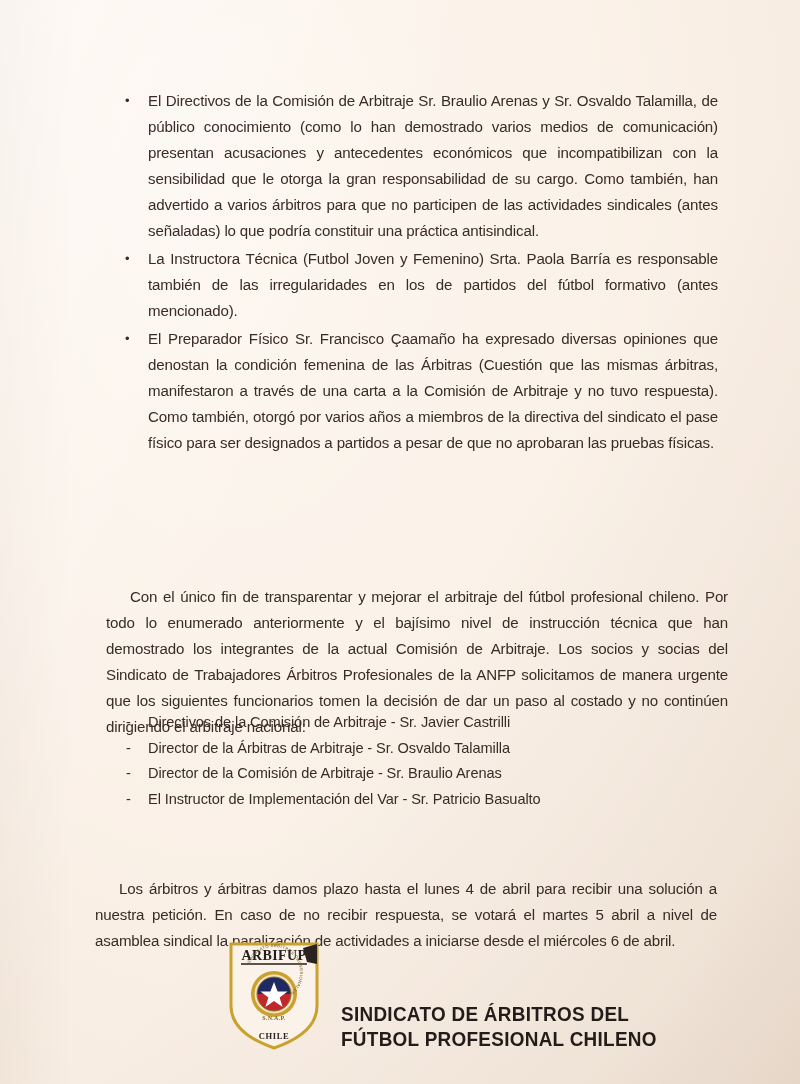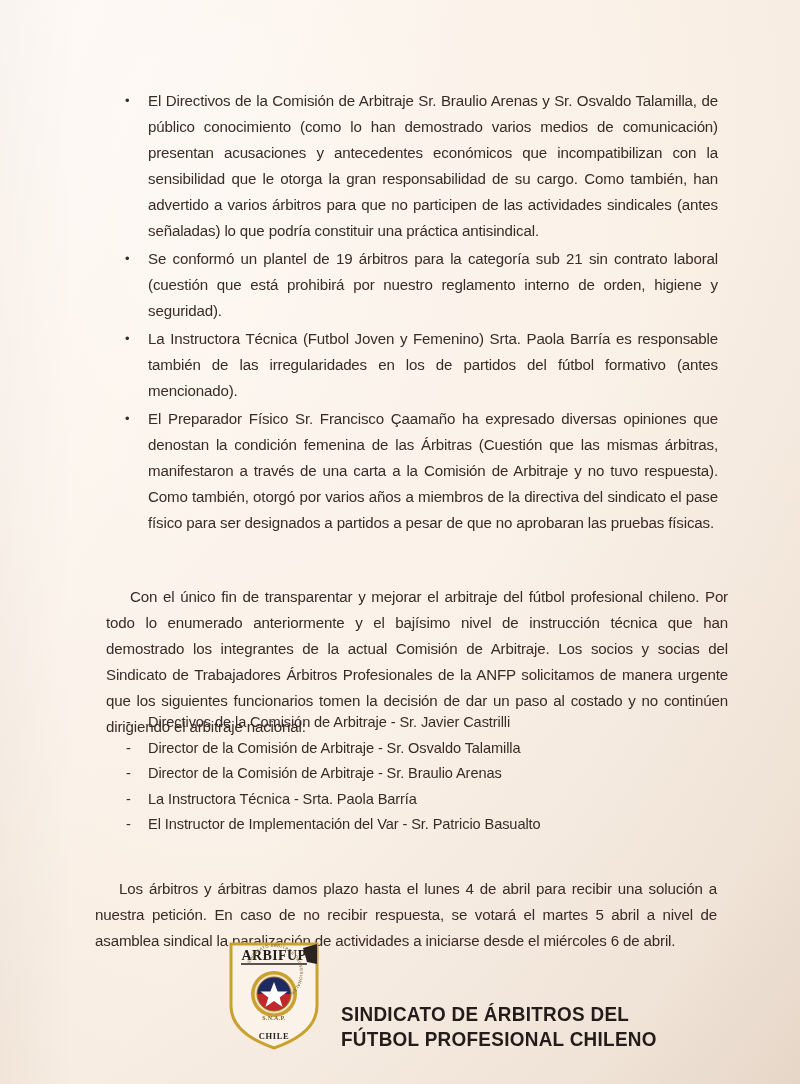--- a/index.html
+++ b/index.html
@@ -109,32 +109,30 @@
 </head>
 <body>
 
 <div class="paper-bg"></div>
 <div class="paper-shade"></div>
 
 <div class="sheet">
 
   <ul class="bullet-list">
     <li class="bullet-item">El Directivos de la Comisión de Arbitraje Sr. Braulio Arenas y Sr. Osvaldo Talamilla, de público conocimiento (como lo han demostrado varios medios de comunicación) presentan acusaciones y antecedentes económicos que incompatibilizan con la sensibilidad que le otorga la gran responsabilidad de su cargo. Como también, han advertido a varios árbitros para que no participen de las actividades sindicales (antes señaladas) lo que podría constituir una práctica antisindical.</li>
-    <li class="bullet-item">Se conformó un plantel de 19 árbitros para la categoría sub 21 sin contrato laboral (cuestión que está prohibirá por nuestro reglamento interno de orden, higiene y seguridad).</li>
     <li class="bullet-item">La Instructora Técnica (Futbol Joven y Femenino) Srta. Paola Barría es responsable también de las irregularidades en los de partidos del fútbol formativo (antes mencionado).</li>
     <li class="bullet-item">El Preparador Físico Sr. Francisco Çaamaño ha expresado diversas opiniones que denostan la condición femenina de las Árbitras (Cuestión que las mismas árbitras, manifestaron a través de una carta a la Comisión de Arbitraje y no tuvo respuesta). Como también, otorgó por varios años a miembros de la directiva del sindicato el pase físico para ser designados a partidos a pesar de que no aprobaran las pruebas físicas.</li>
   </ul>
 
   <p class="body-para" id="para-peticion">Con el único fin de transparentar y mejorar el arbitraje del fútbol profesional chileno. Por todo lo enumerado anteriormente y el bajísimo nivel de instrucción técnica que han demostrado los integrantes de la actual Comisión de Arbitraje. Los socios y socias del Sindicato de Trabajadores Árbitros Profesionales de la ANFP solicitamos de manera urgente que los siguientes funcionarios tomen la decisión de dar un paso al costado y no continúen dirigiendo el arbitraje nacional:</p>
 
   <ul class="dash-list">
     <li class="dash-item">Directivos de la Comisión de Arbitraje - Sr. Javier Castrilli</li>
-    <li class="dash-item">Director de la Comisión de Arbitraje - Sr. Osvaldo Talamilla</li>
+    <li class="dash-item">Director de la Árbitras de Arbitraje - Sr. Osvaldo Talamilla</li>
     <li class="dash-item">Director de la Comisión de Arbitraje - Sr. Braulio Arenas</li>
-    <li class="dash-item">La Instructora Técnica - Srta. Paola Barría</li>
     <li class="dash-item">El Instructor de Implementación del Var - Sr. Patricio Basualto</li>
   </ul>
 
   <p class="body-para" id="para-plazo">Los árbitros y árbitras damos plazo hasta el lunes 4 de abril para recibir una solución a nuestra petición. En caso de no recibir respuesta, se votará el martes 5 abril a nivel de asamblea sindical la paralización de actividades a iniciarse desde el miércoles 6 de abril.</p>
 
   <div class="footer">
 
     <div class="crest">
       <svg viewBox="0 0 98 112" xmlns="http://www.w3.org/2000/svg" aria-hidden="true">
         <defs>

